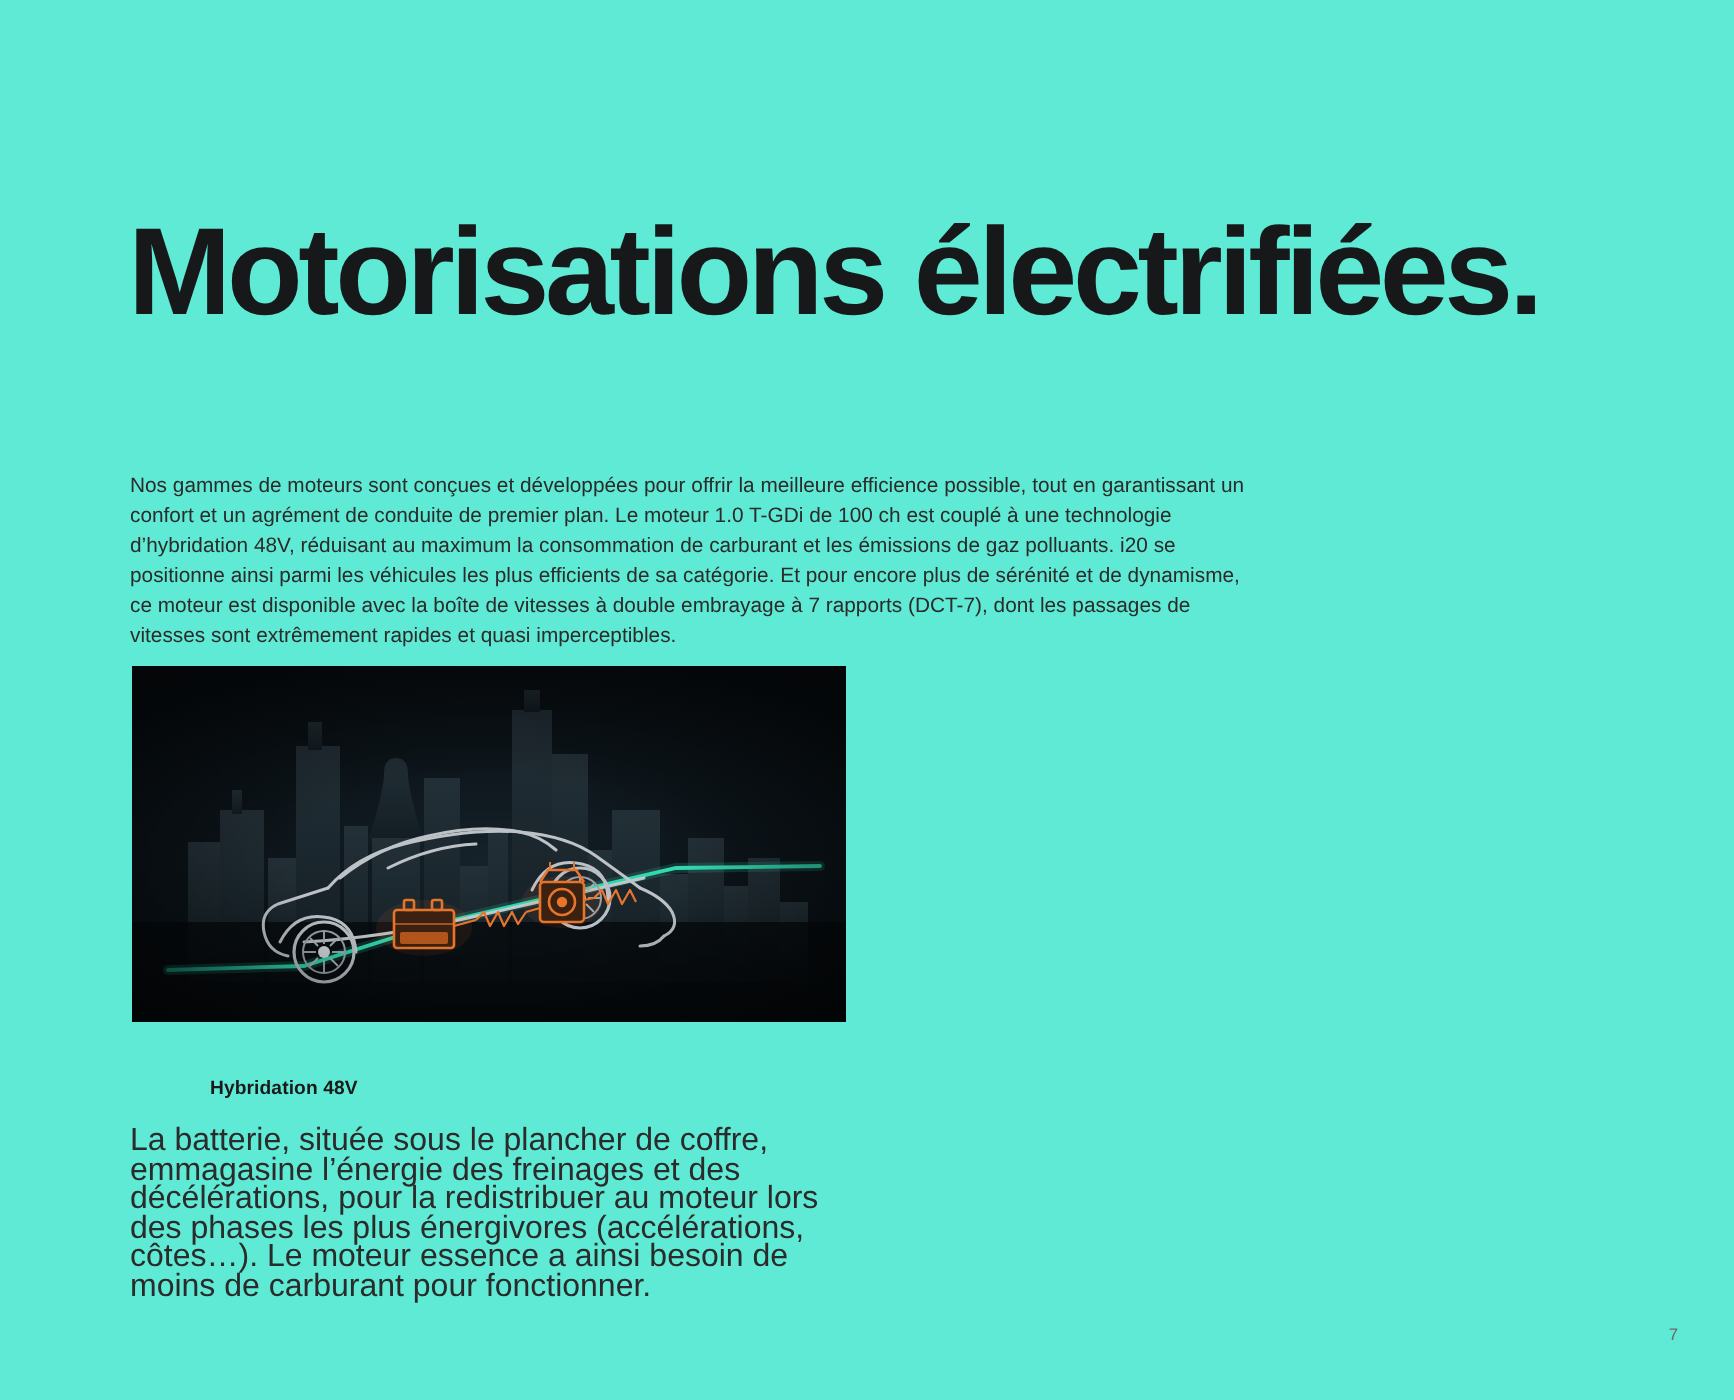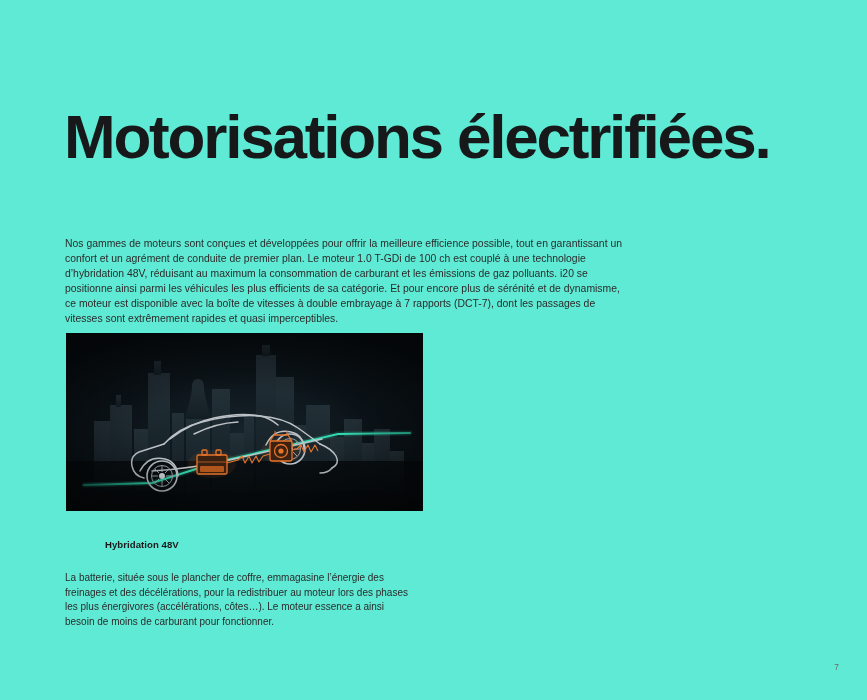--- a/index.html
+++ b/index.html
@@ -98,23 +98,23 @@
     font-size: 9.6px;
     line-height: 13px;
     font-weight: 700;
     color: #1a1a1a;
     letter-spacing: 0.05px;
     margin-left: 40px;
   }
   .cap-body {
     position: absolute;
     left: 65px;
-    top: 561px;
+    top: 548px;
     width: 350px;
-    font-size: 10px;
+    font-size: 16px;
     line-height: 14.6px;
     color: #2b2b2b;
   }
 
   
   .page-number {
     position: absolute;
     right: 28px;
     bottom: 28px;
     font-size: 8.4px;

